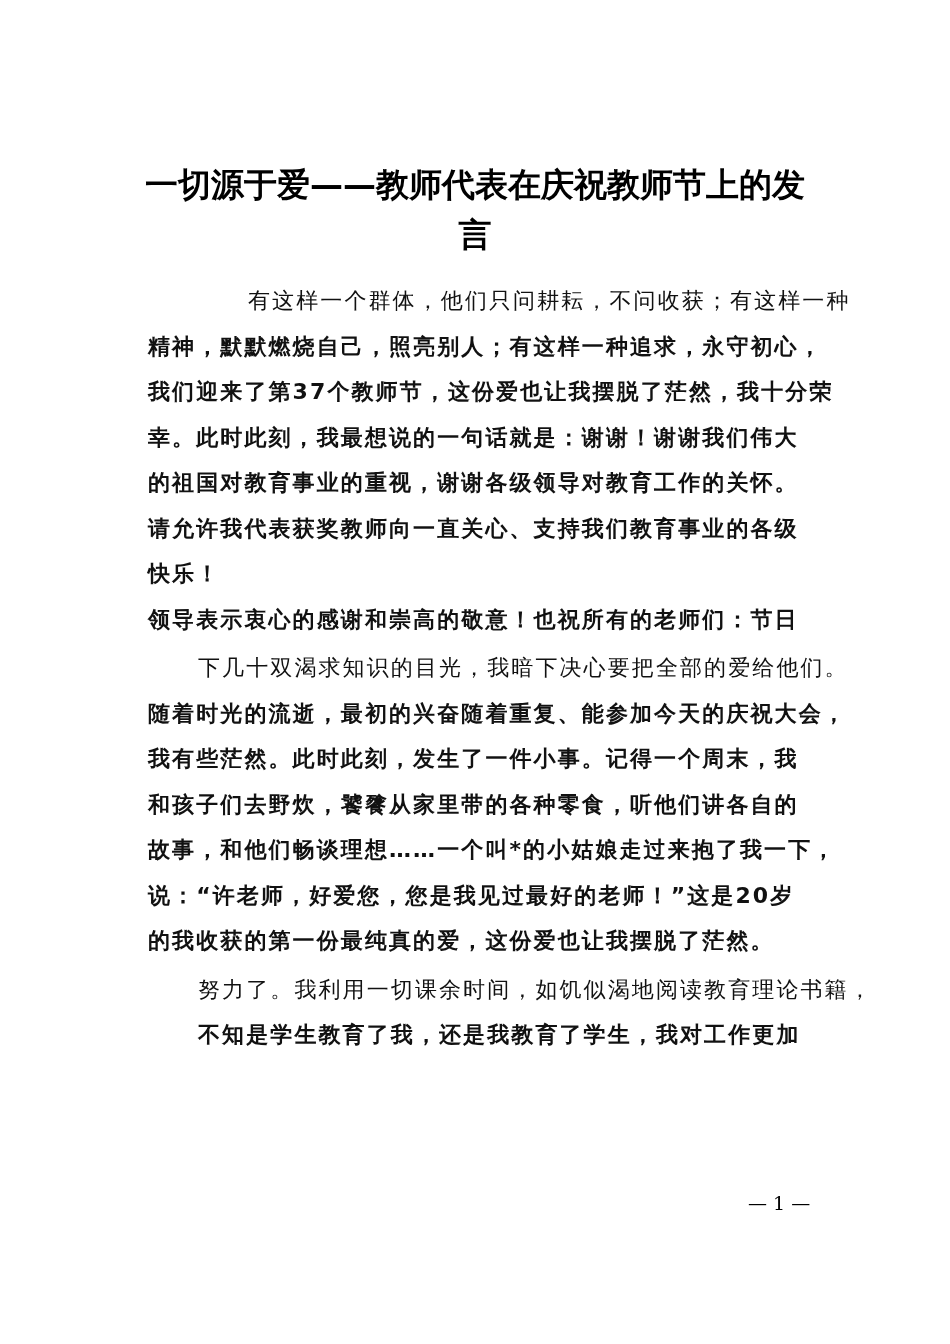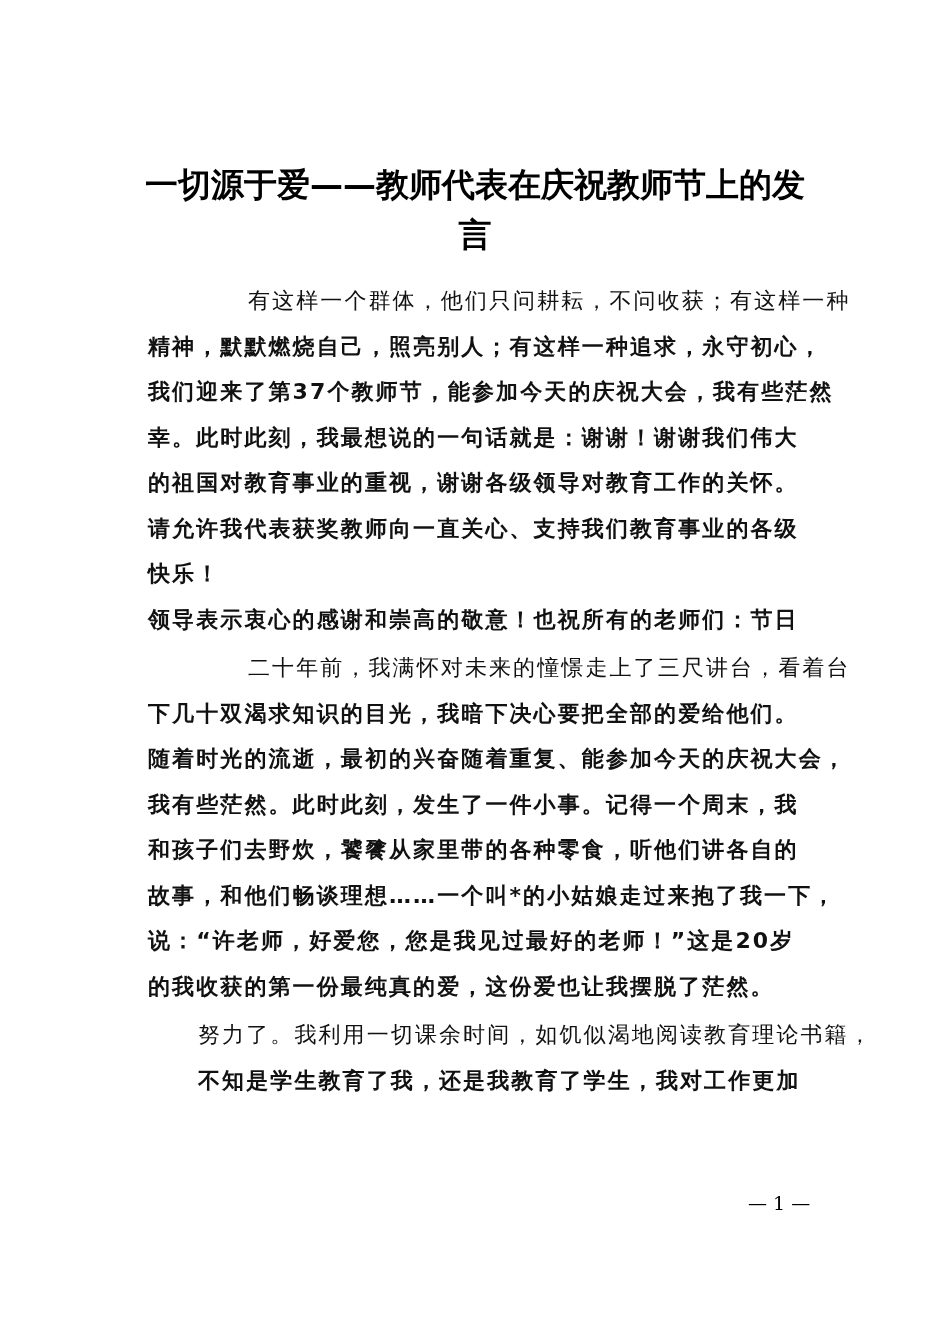--- a/index.html
+++ b/index.html
@@ -31,29 +31,28 @@
 <div class="page">
   <div class="title">
     <span class="line">一切源于爱——教师代表在庆祝教师节上的发</span>
     <span class="line">言</span>
   </div>
 
   <div class="body">
     <div class="para" style="margin-bottom:3px;">
       <span class="line" style="padding-left:50px;">有这样一个群体，他们只问耕耘，不问收获；有这样一种</span>
       <span class="line">精神，默默燃烧自己，照亮别人；有这样一种追求，永守初心，</span>
-      <span class="line">我们迎来了第37个教师节，能参加今天的庆祝大会，我有些茫然</span>
+      <span class="line">我们迎来了第37个教师节，这份爱也让我摆脱了茫然，我十分荣</span>
       <span class="line">幸。此时此刻，我最想说的一句话就是：谢谢！谢谢我们伟大</span>
       <span class="line">的祖国对教育事业的重视，谢谢各级领导对教育工作的关怀。</span>
       <span class="line">请允许我代表获奖教师向一直关心、支持我们教育事业的各级</span>
       <span class="line">快乐！</span>
       <span class="line">领导表示衷心的感谢和崇高的敬意！也祝所有的老师们：节日</span>
     </div>
     <div class="para" style="margin-bottom:3px;">
-      <span class="line" style="padding-left:50px;">二十年前，我满怀对未来的憧憬走上了三尺讲台，看着台</span>
       <span class="line">下几十双渴求知识的目光，我暗下决心要把全部的爱给他们。</span>
       <span class="line">随着时光的流逝，最初的兴奋随着重复、能参加今天的庆祝大会，</span>
       <span class="line">我有些茫然。此时此刻，发生了一件小事。记得一个周末，我</span>
       <span class="line">和孩子们去野炊，饕餮从家里带的各种零食，听他们讲各自的</span>
       <span class="line">故事，和他们畅谈理想……一个叫*的小姑娘走过来抱了我一下，</span>
       <span class="line">说：“许老师，好爱您，您是我见过最好的老师！”这是20岁</span>
       <span class="line">的我收获的第一份最纯真的爱，这份爱也让我摆脱了茫然。</span>
     </div>
     <div class="para">
       <span class="line">努力了。我利用一切课余时间，如饥似渴地阅读教育理论书籍，</span>

